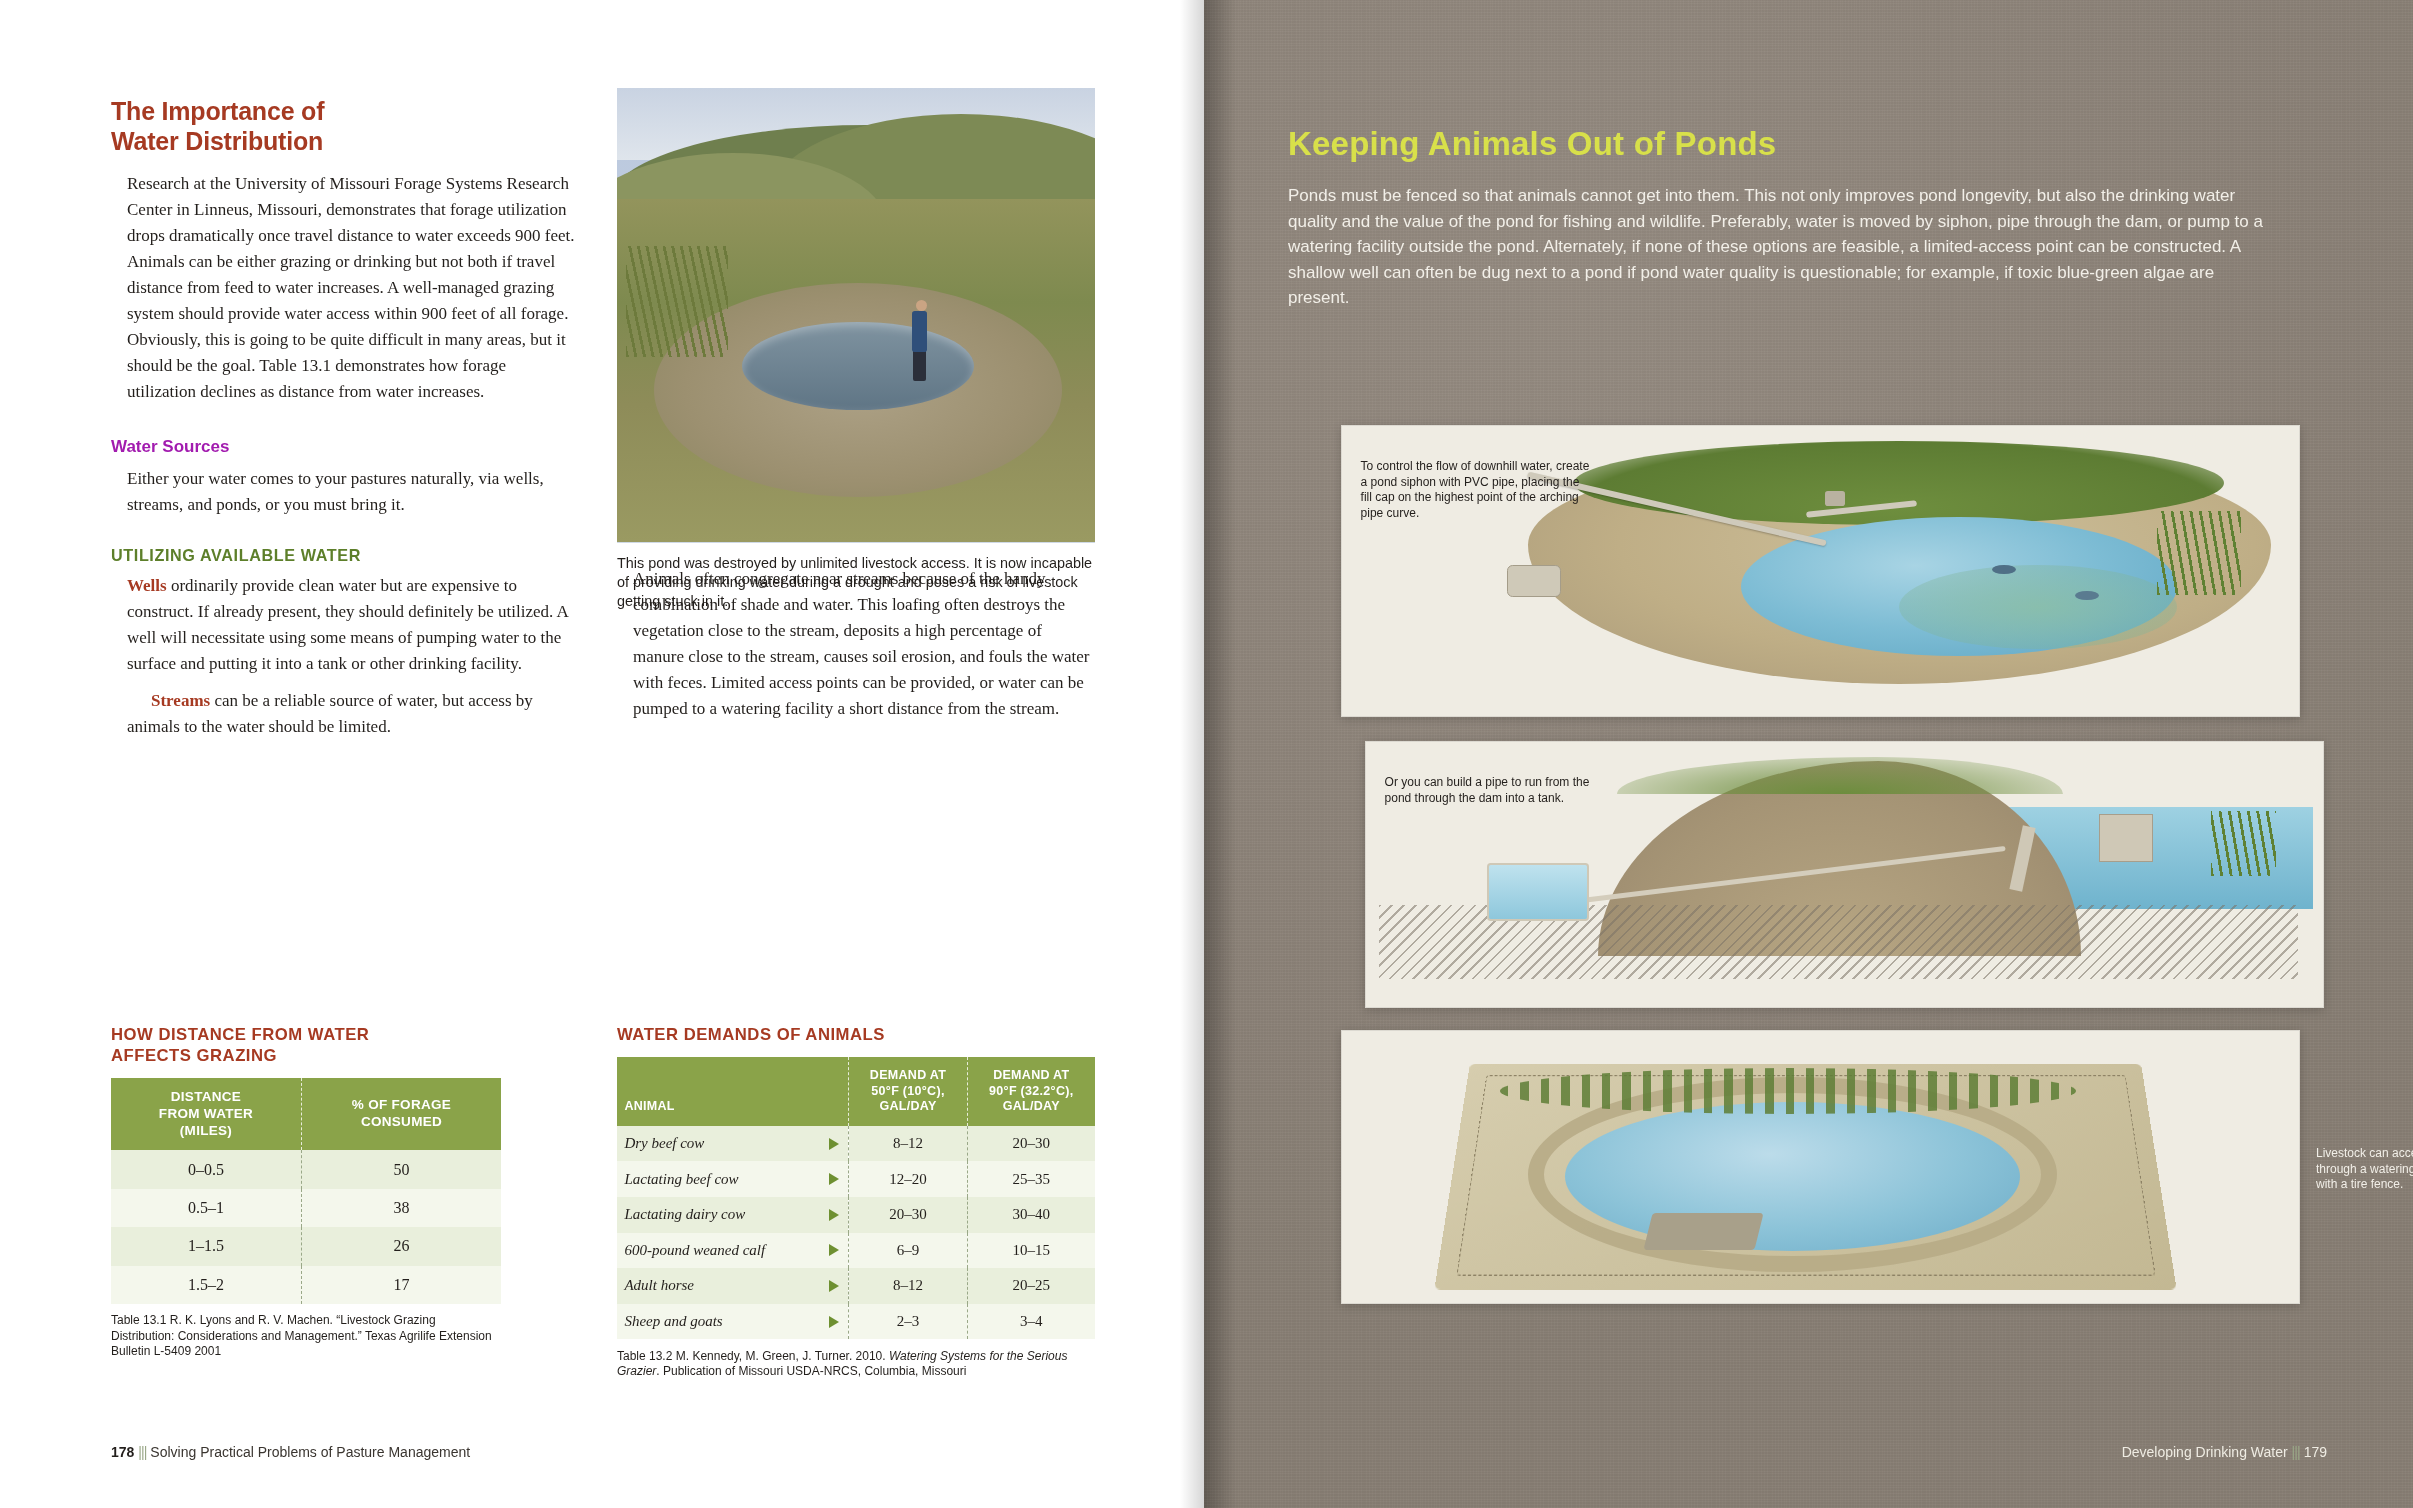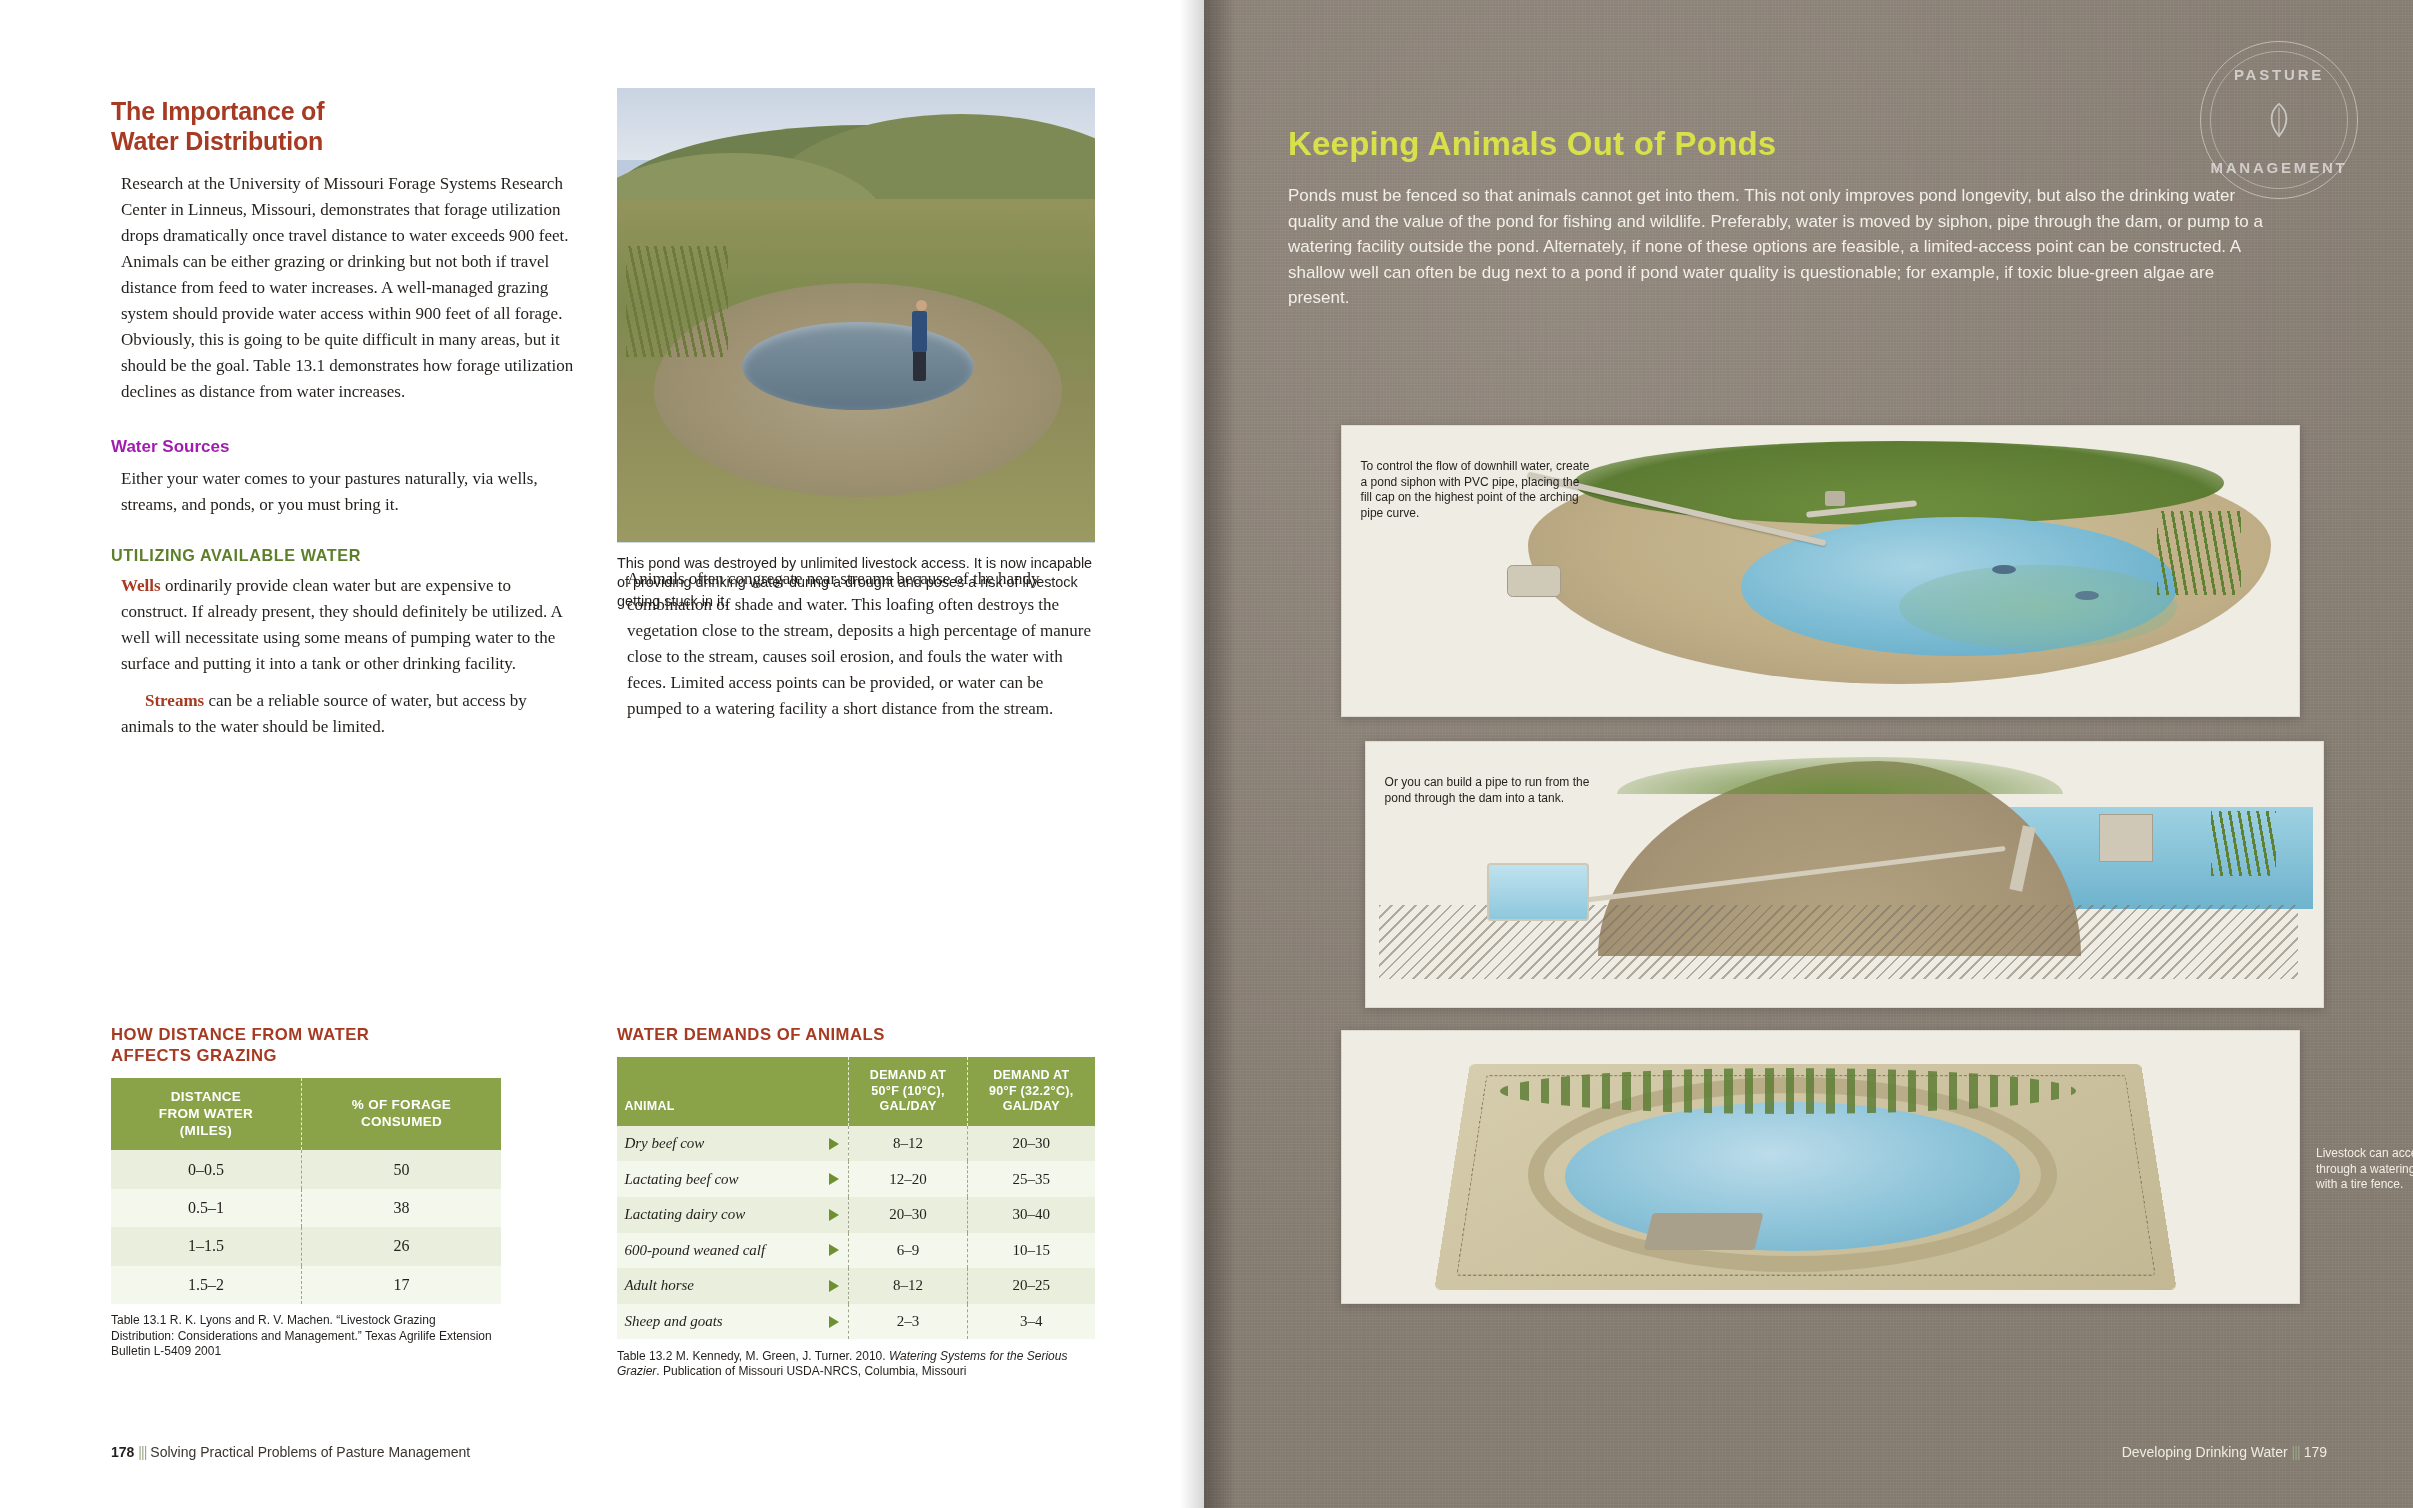--- a/index.html
+++ b/index.html
@@ -57,21 +57,21 @@
   }
   h2.sub-title {
     color:#a21caf; font-size:17px; margin:32px 0 9.3px 0; font-weight:bold;
   }
   h3.green-head {
     color:#5d7f2a; font-size:16.2px; letter-spacing:0.6px; margin:28px 0 7.4px 0;
     font-weight:bold; text-transform:uppercase;
   }
   p.body {
     font-family:"Liberation Serif", serif;
-    font-size:17px; line-height:1.53; color:#231f1c; margin:0 0 11px 10px;
+    font-size:17px; line-height:1.53; color:#231f1c; margin:0 0 11px 16px;
     text-align:left;
   }
   p.body.indent { text-indent: 24px; }
   .term { color:#a63a22; font-weight:bold; }
 
   
   .photo-wrap { position:absolute; left:506px; top:-9.3px; width:574px; }
   .photo {
     width:478px; height:455px; position:relative; overflow:hidden;
     background: linear-gradient(#b9c7dd, #cfd9e6);
@@ -460,29 +460,20 @@
     <div class="footer-left">
       <b>178</b>
       <span class="pipe">|||</span>
       <span>Solving Practical Problems of Pasture Management</span>
     </div>
   </div>
 
   <div class="page-right">
     <div class="gutter-shadow"></div>
 
-    <div class="badge">
-      <div class="ring"></div>
-      <div class="txt-top">PASTURE</div>
-      <svg class="leaf" viewBox="0 0 48 48">
-        <path d="M24 6 C14 14 12 28 24 42 C36 28 34 14 24 6 Z" fill="none" stroke="rgba(255,255,255,0.55)" stroke-width="2"></path>
-        <path d="M24 10 L24 40" stroke="rgba(255,255,255,0.45)" stroke-width="1.5"></path>
-      </svg>
-      <div class="txt-bot">MANAGEMENT</div>
-    </div>
 
     <div class="rp-inner">
       <h1 class="rp-title">Keeping Animals Out of Ponds</h1>
       <p class="rp-body">Ponds must be fenced so that animals cannot get into them. This not only improves pond longevity, but also the drinking water quality and the value of the pond for fishing and wildlife. Preferably, water is moved by siphon, pipe through the dam, or pump to a watering facility outside the pond. Alternately, if none of these options are feasible, a limited-access point can be constructed. A shallow well can often be dug next to a pond if pond water quality is questionable; for example, if toxic blue-green algae are present.</p>
     </div>
 
     <div class="fig fig1">
       <div class="i1-ground"></div>
       <div class="i1-grass"></div>
       <div class="i1-water"></div>

